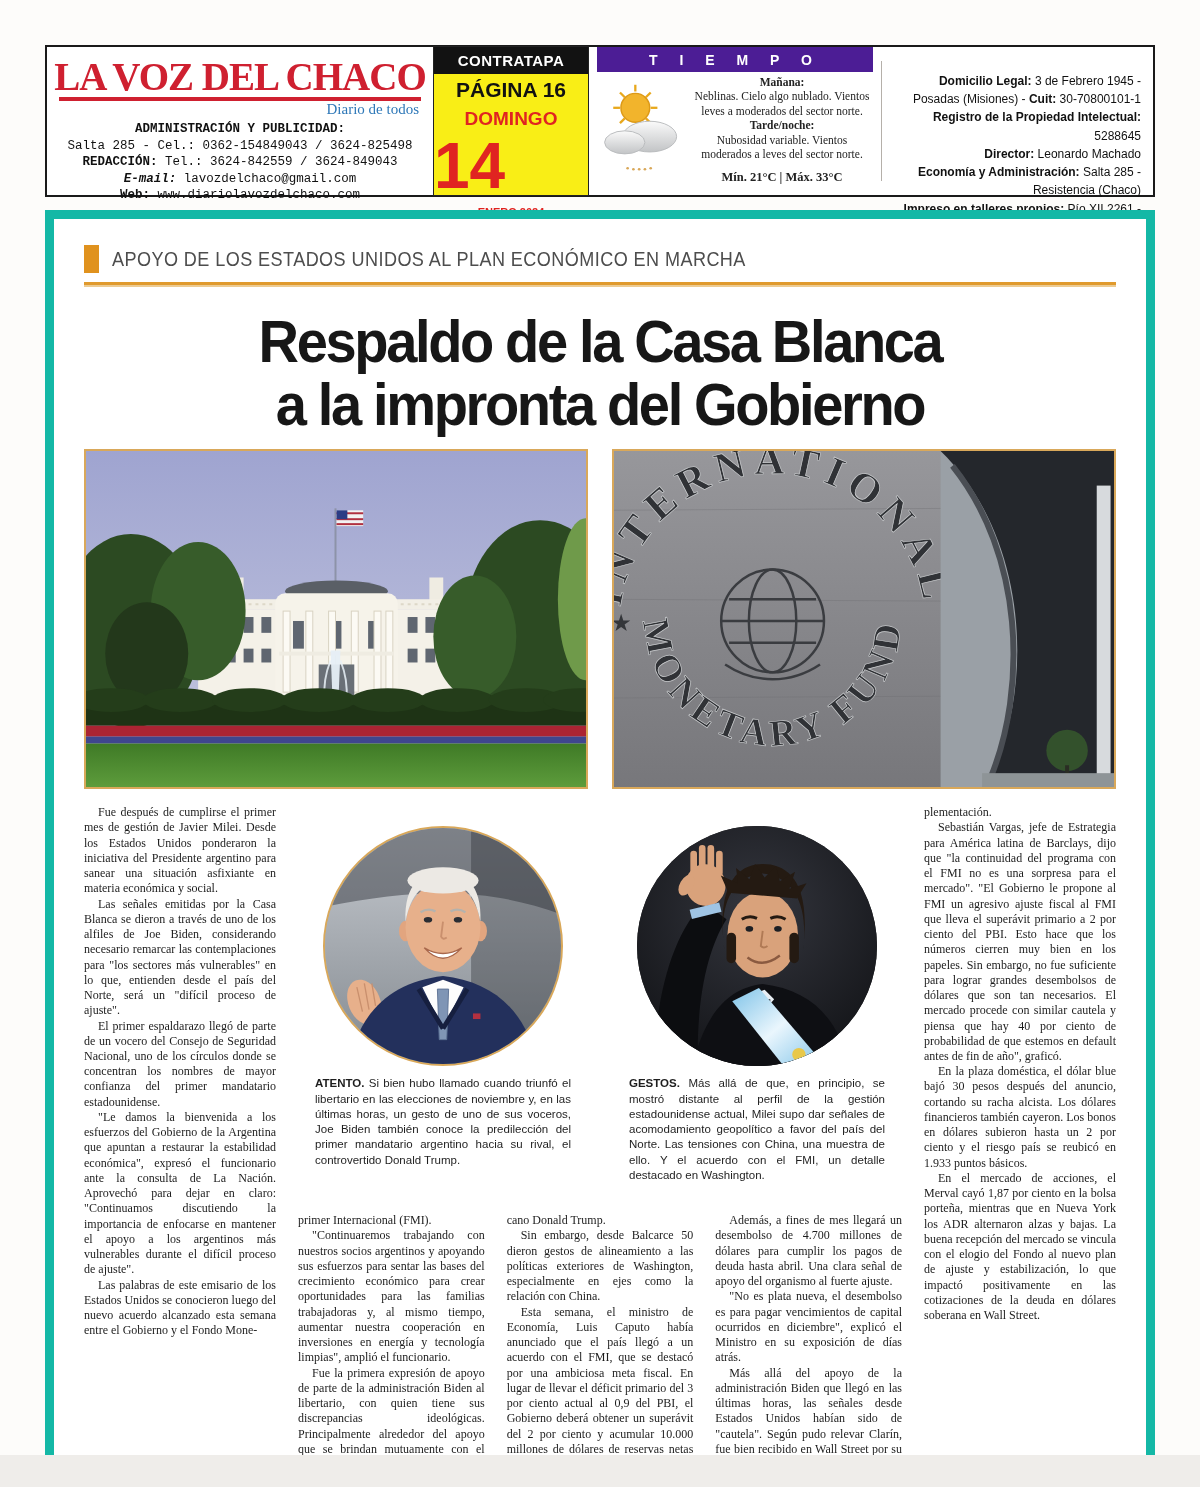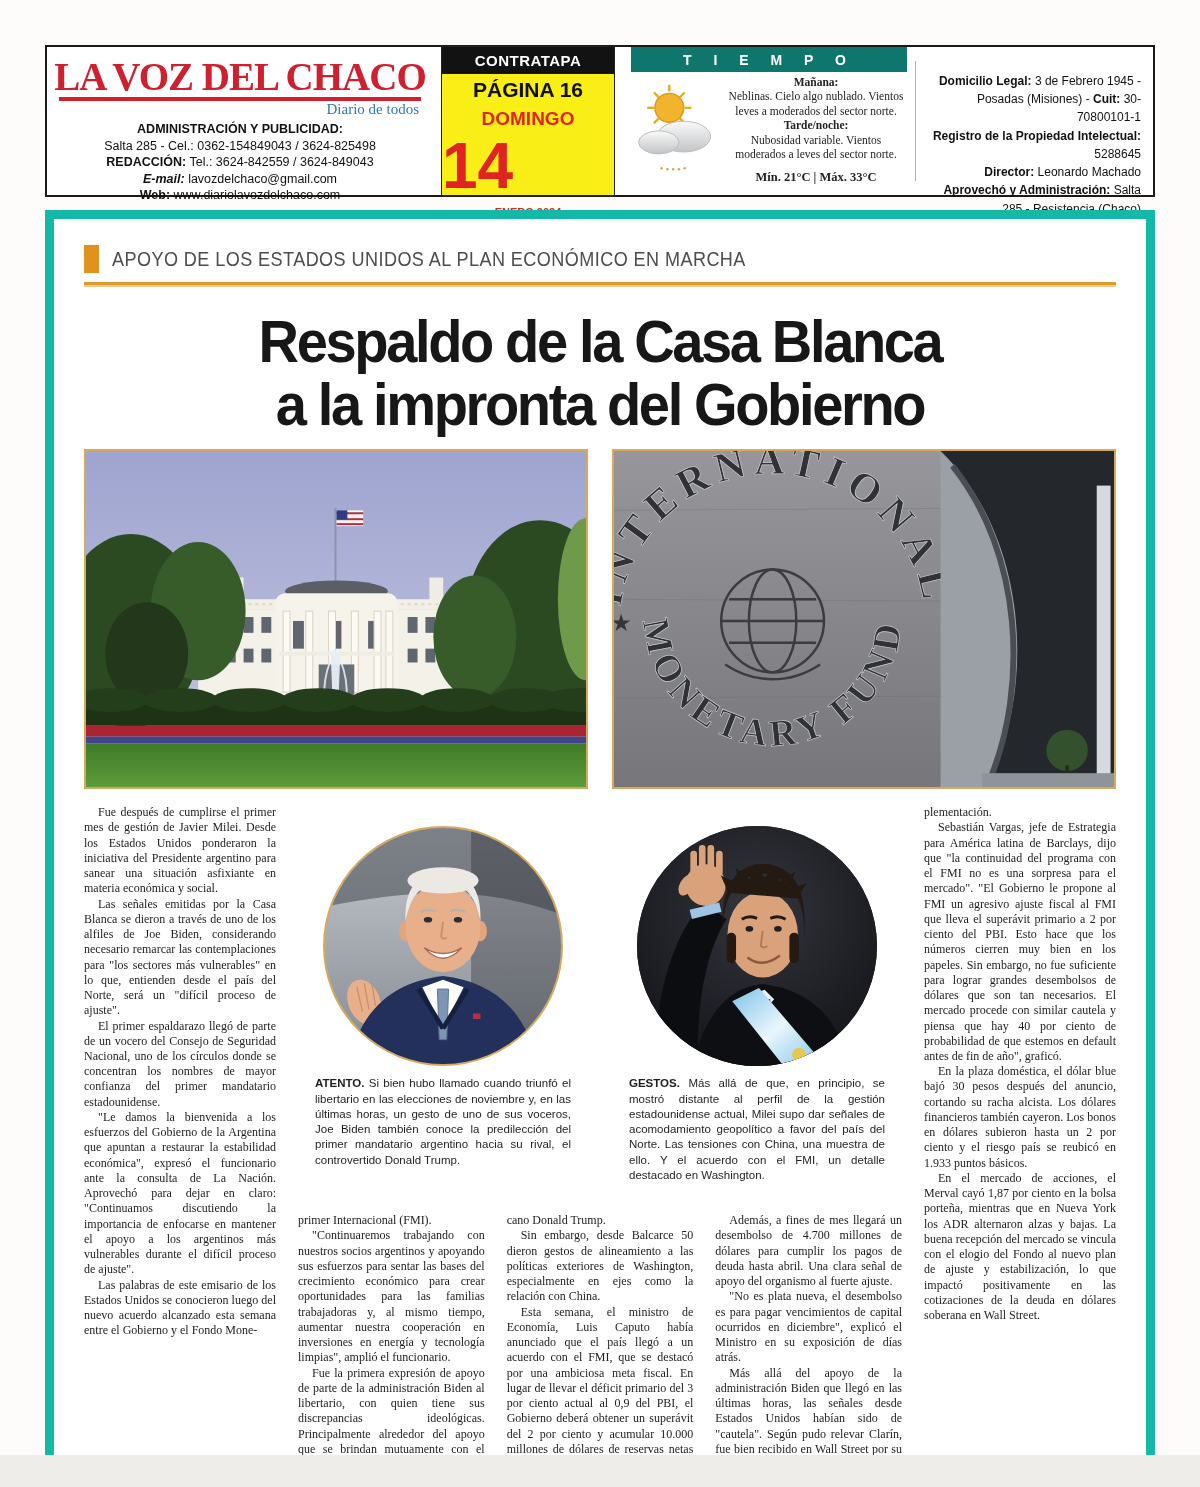--- a/index.html
+++ b/index.html
@@ -9,37 +9,37 @@
 
   
   .topbar { position:absolute; left:45px; top:45px; width:1110px; height:152px;
             background:#fff; border:2px solid #1a1a1a; display:flex; }
   .masthead { width:386px; padding-top:10px; }
   .paper-title { font-family:"Liberation Serif",serif; font-weight:bold; font-size:39px;
                  color:#cf2030; text-align:center; letter-spacing:-1px; line-height:1; }
   .title-rule { height:4px; background:#cf2030; margin:1px 12px 0; }
   .tagline { font-family:"Liberation Serif",serif; color:#2e78b8; font-size:15px;
              text-align:right; margin:0 14px; line-height:1.15; }
-  .contact { font-family:Liberation Sans, sans-serif; font-size:12.5px; text-align:center;
+  .contact { font-family:Liberation Mono, monospace; font-size:12.5px; text-align:center;
              margin-top:3px; line-height:1.32; color:#111; }
   .contact .tline:nth-child(4) b { font-style:italic; }
 
   
-  .pagebox { width:174px; background:#f9ee16; border:1px solid #222; display:flex; flex-direction:column; margin:-1px 8px; }
+  .pagebox { width:156px; background:#f9ee16; border:1px solid #222; display:flex; flex-direction:column; margin:-1px 0; }
   .pagebox-top { background:#121212; color:#fff; font-weight:bold; font-size:15px;
                  text-align:center; padding:5px 0; letter-spacing:.5px; }
   .pb-page  { font-size:21px; font-weight:bold; text-align:center; color:#111; padding:4px 0 3px; }
   .pb-sep   { height:1px; background:#b9a70a; margin:0 12px; }
   .pb-day   { color:#e02421; font-weight:bold; font-size:19px; text-align:center; padding:3px 0; }
   .pb-num   { color:#e02421; font-weight:bold; font-size:64px; text-align:left; line-height:.95; padding:3px 0 5px; }
   .pb-month { color:#e02421; font-weight:bold; font-size:11px; text-align:center; padding:4px 0 5px; }
 
   
   .weather { width:292px; padding:0 6px; }
-  .weather-title { background:#0f766e; color:#fff; text-align:center; font-weight:bold;
+  .weather-title { background:#4c1d95; color:#fff; text-align:center; font-weight:bold;
                    letter-spacing:9px; font-size:14px; padding:5px 0 4px; margin:0 2px; }
   .weather-body { display:flex; margin-top:3px; }
   .weather-icon { width:96px; height:104px; flex:none; }
   .weather-text { flex:1; font-family:"Liberation Serif",serif; font-size:11.5px;
                   text-align:center; line-height:1.25; color:#222; padding-right:2px; }
   .w-label { font-weight:bold; }
   .w-minmax { font-weight:bold; font-size:12.5px; margin-top:9px; }
 
   .vdiv { width:1px; background:#b5b0aa; margin:14px 0; }
   .infobox { flex:1; padding:25px 12px 0 8px; font-size:12px; text-align:right; line-height:1.52; color:#111; }
@@ -148,21 +148,21 @@
           <div class="w-minmax">Mín. 21°C | Máx. 33°C</div>
         </div>
       </div>
     </div>
 
     <div class="vdiv"></div>
     <div class="infobox">
         <div class="tline"><b>Domicilio Legal:</b><span> 3 de Febrero 1945 - Posadas (Misiones) - </span><b>Cuit:</b><span> 30-70800101-1</span></div>
         <div class="tline"><b>Registro de la Propiedad Intelectual:</b><span> 5288645</span></div>
         <div class="tline"><b>Director:</b><span> Leonardo Machado</span></div>
-        <div class="tline"><b>Aprovechó y Administración:</b><span> Salta 285 - Resistencia (Chaco)</span></div>
+        <div class="tline"><b>Economía y Administración:</b><span> Salta 285 - Resistencia (Chaco)</span></div>
         <div class="tline"><b>Impreso en talleres propios:</b><span> Pío XII 2261 - Corrientes (Corrientes)</span></div>
         <div class="tline"><b>Agencia Informativa:</b><span> Télam</span></div>
         <div class="tline"><b>Tel.:</b><span> 0362-4428424 / 0362-4449736</span></div>
         <div class="tline"><b>Web:</b><span> www.diariolavozdelchaco.com</span></div>
       </div>
   </header>
 
   <main class="frame">
 
     <div class="kicker-row">

